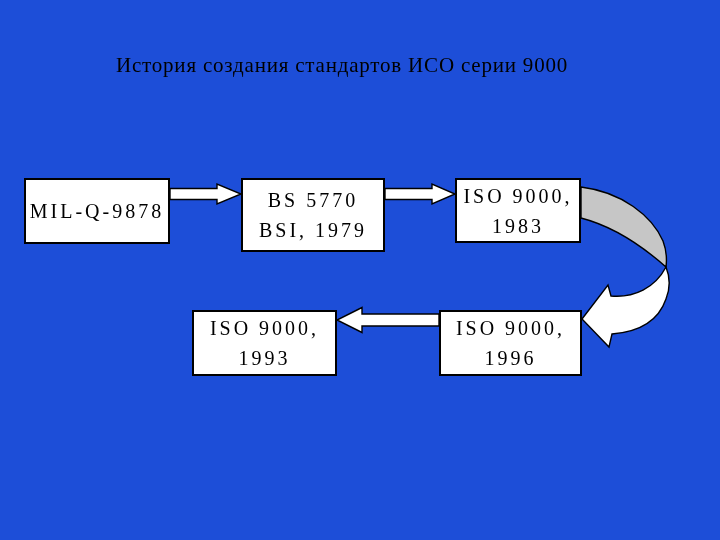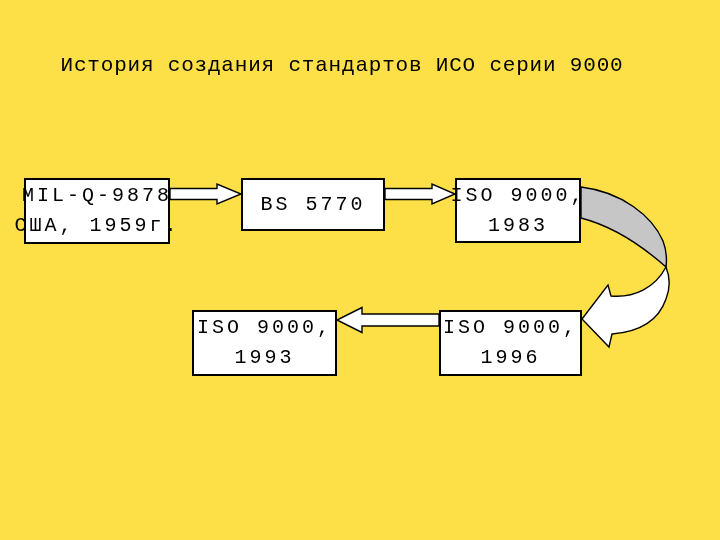--- a/index.html
+++ b/index.html
@@ -4,23 +4,23 @@
 <style>
   html, body {
     margin: 0;
     padding: 0;
     background: #ffffff;
   }
   #slide {
     position: relative;
     width: 720px;
     height: 540px;
-    background: #fde047;
+    background: #1d4ed8;
     overflow: hidden;
-    font-family: Liberation Mono, monospace;
+    font-family: Liberation Serif, serif;
     color: #000000;
   }
   .slide-title {
     position: absolute;
     top: 52px;
     left: 20px;
     width: 644px;
     text-align: center;
     font-size: 21px;
     letter-spacing: 0.8px;
@@ -37,21 +37,21 @@
     align-items: center;
     justify-content: center;
     font-size: 20px;
     letter-spacing: 3px;
     line-height: 30px;
     text-align: center;
     white-space: nowrap;
     margin-top: 16px;
   }
   #box-mil      { left: 24px;  top: 162px; width: 146px; height: 66px; }
-  #box-bs       { left: 241px; top: 162px; width: 144px; height: 53px; }
+  #box-bs       { left: 241px; top: 162px; width: 144px; height: 74px; }
   #box-iso1987  { left: 455px; top: 162px; width: 126px; height: 65px; }
   #box-iso1994  { left: 192px; top: 294px; width: 145px; height: 66px; }
   #box-iso2000  { left: 439px; top: 294px; width: 143px; height: 66px; }
   #arrow-layer {
     position: absolute;
     left: 0;
     top: 0;
     width: 720px;
     height: 540px;
     pointer-events: none;
@@ -65,25 +65,25 @@
 </style>
 </head>
 <body>
 
 <div id="slide">
 
   <div class="slide-title">История создания стандартов ИСО серии 9000</div>
 
   <div class="box" id="box-mil">
     <span>MIL-Q-9878</span>
-    <span>США, 1959г.</span>
   </div>
 
   <div class="box" id="box-bs">
     <span>BS 5770</span>
+    <span>BSI, 1979</span>
   </div>
 
   <div class="box" id="box-iso1987">
     <span>ISO 9000,</span>
     <span>1983</span>
   </div>
 
   <div class="box" id="box-iso1994">
     <span>ISO 9000,</span>
     <span>1993</span>

